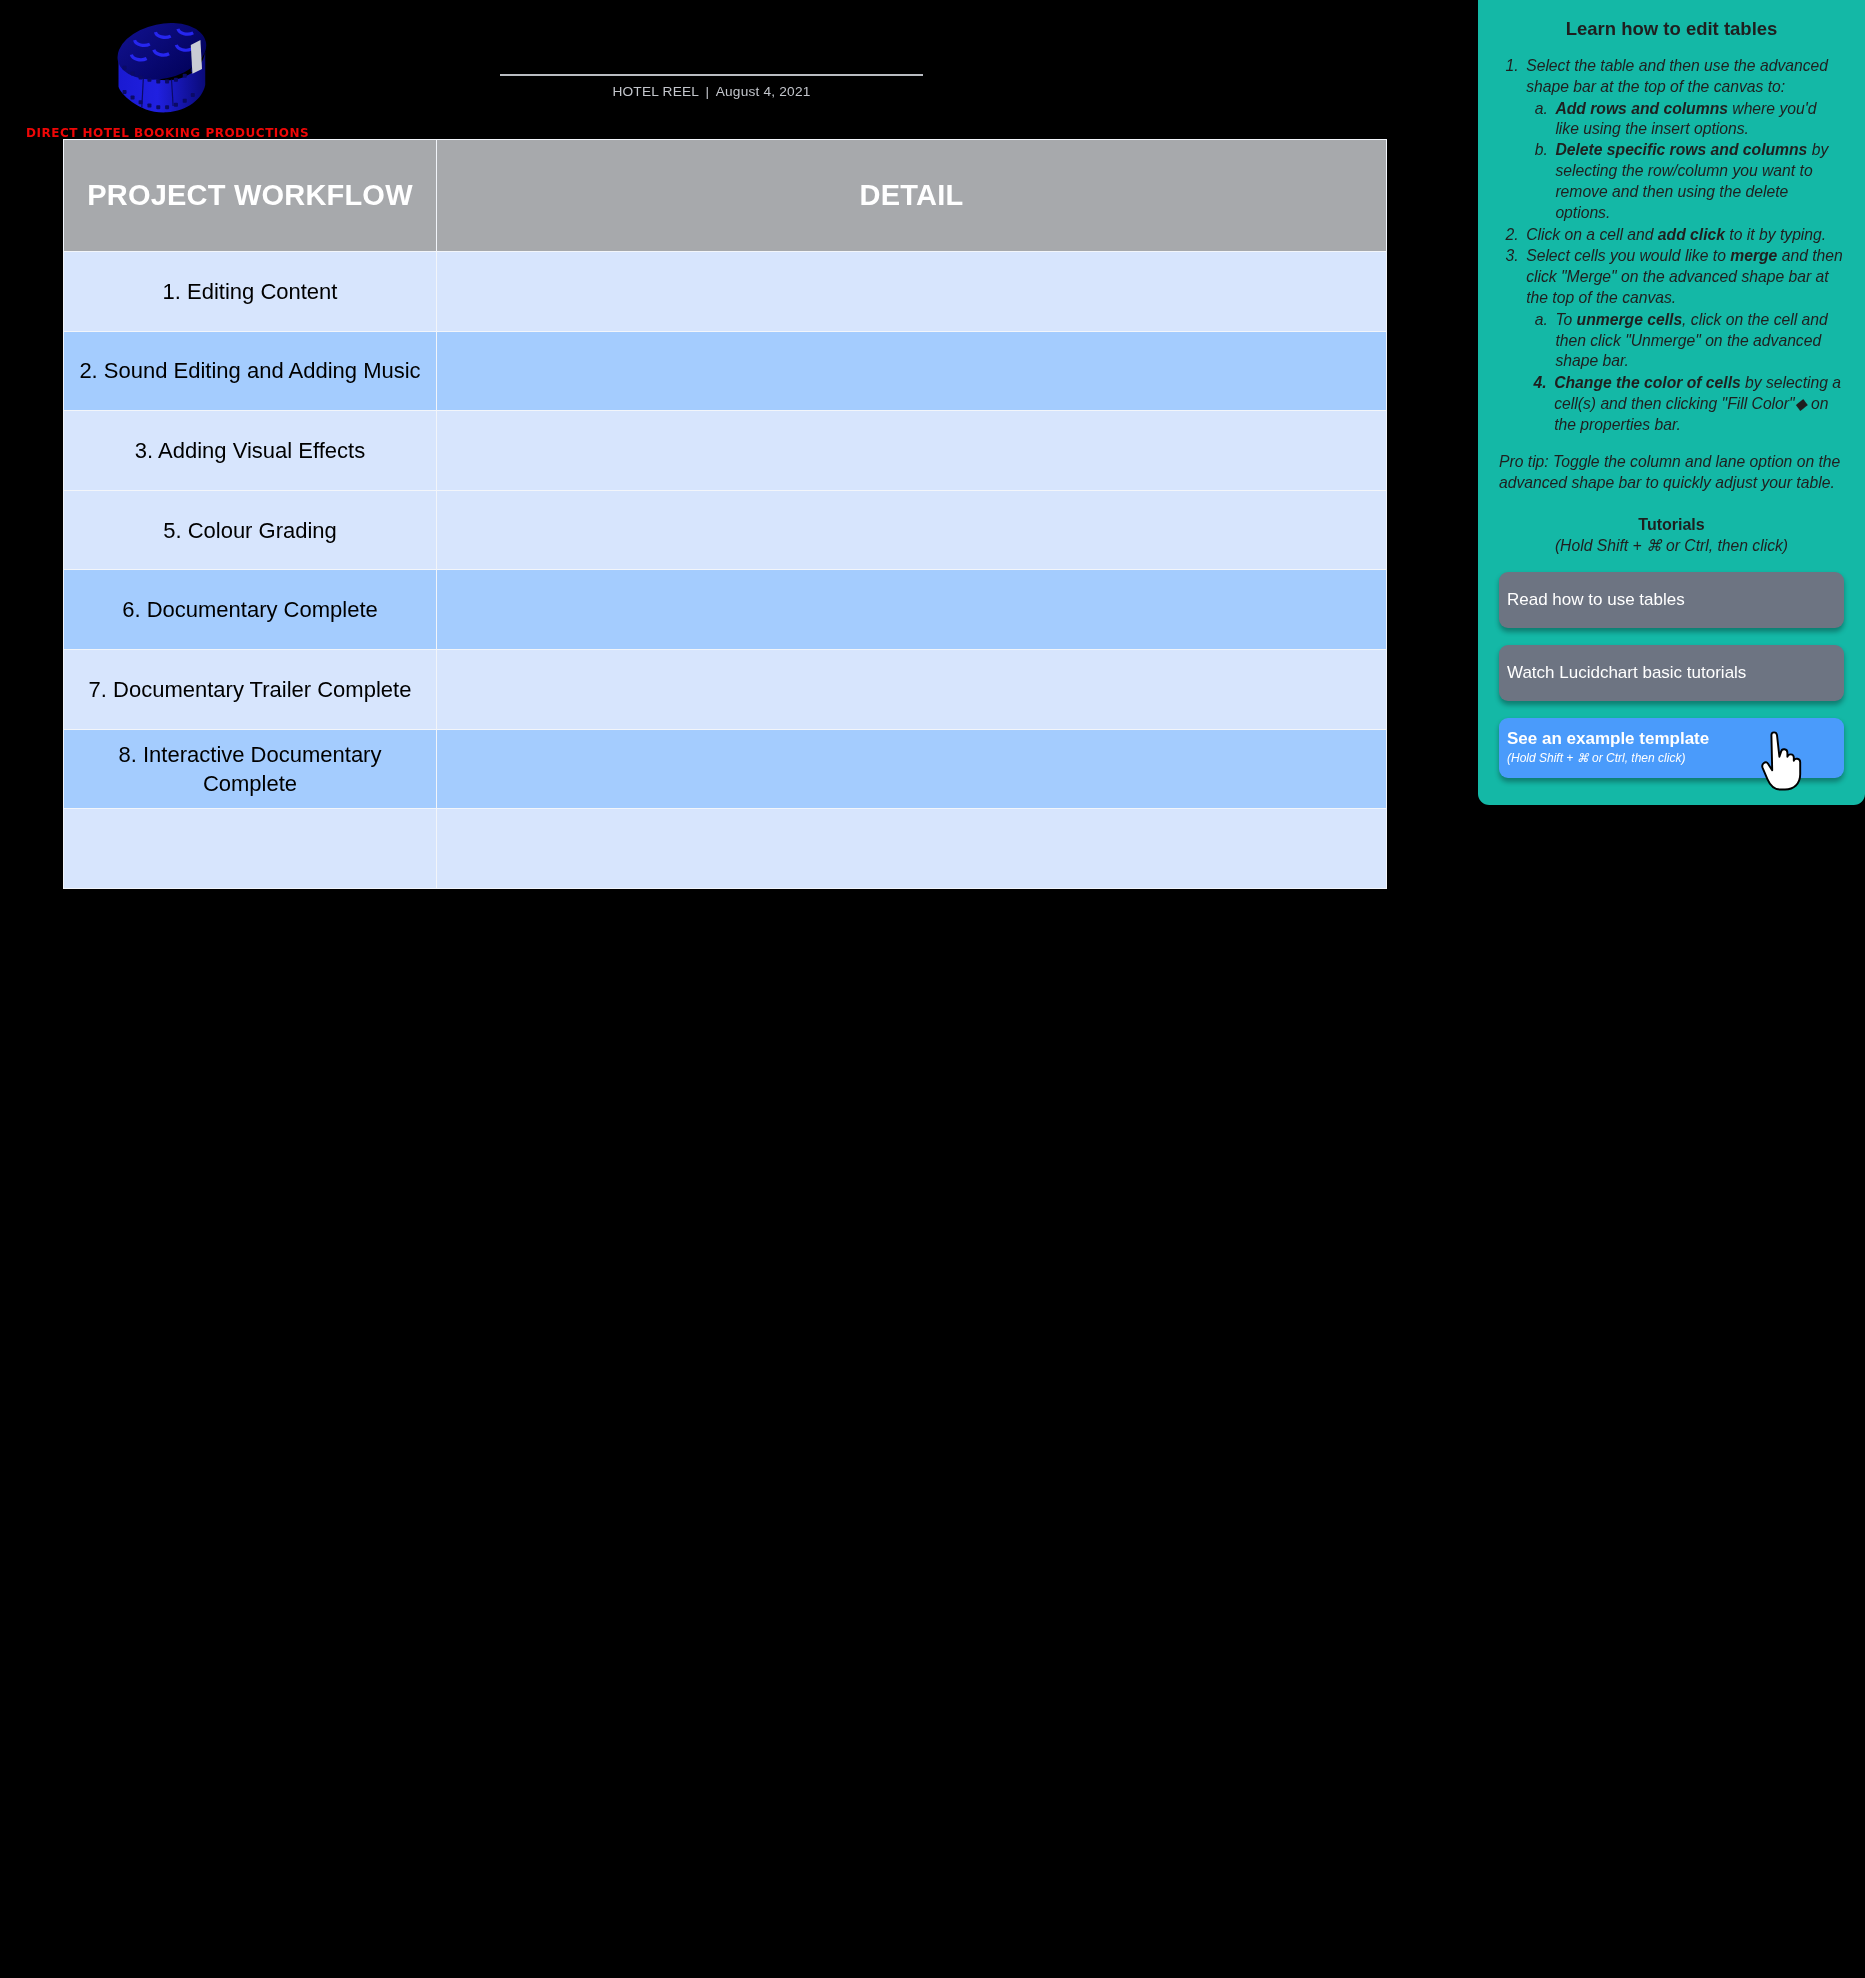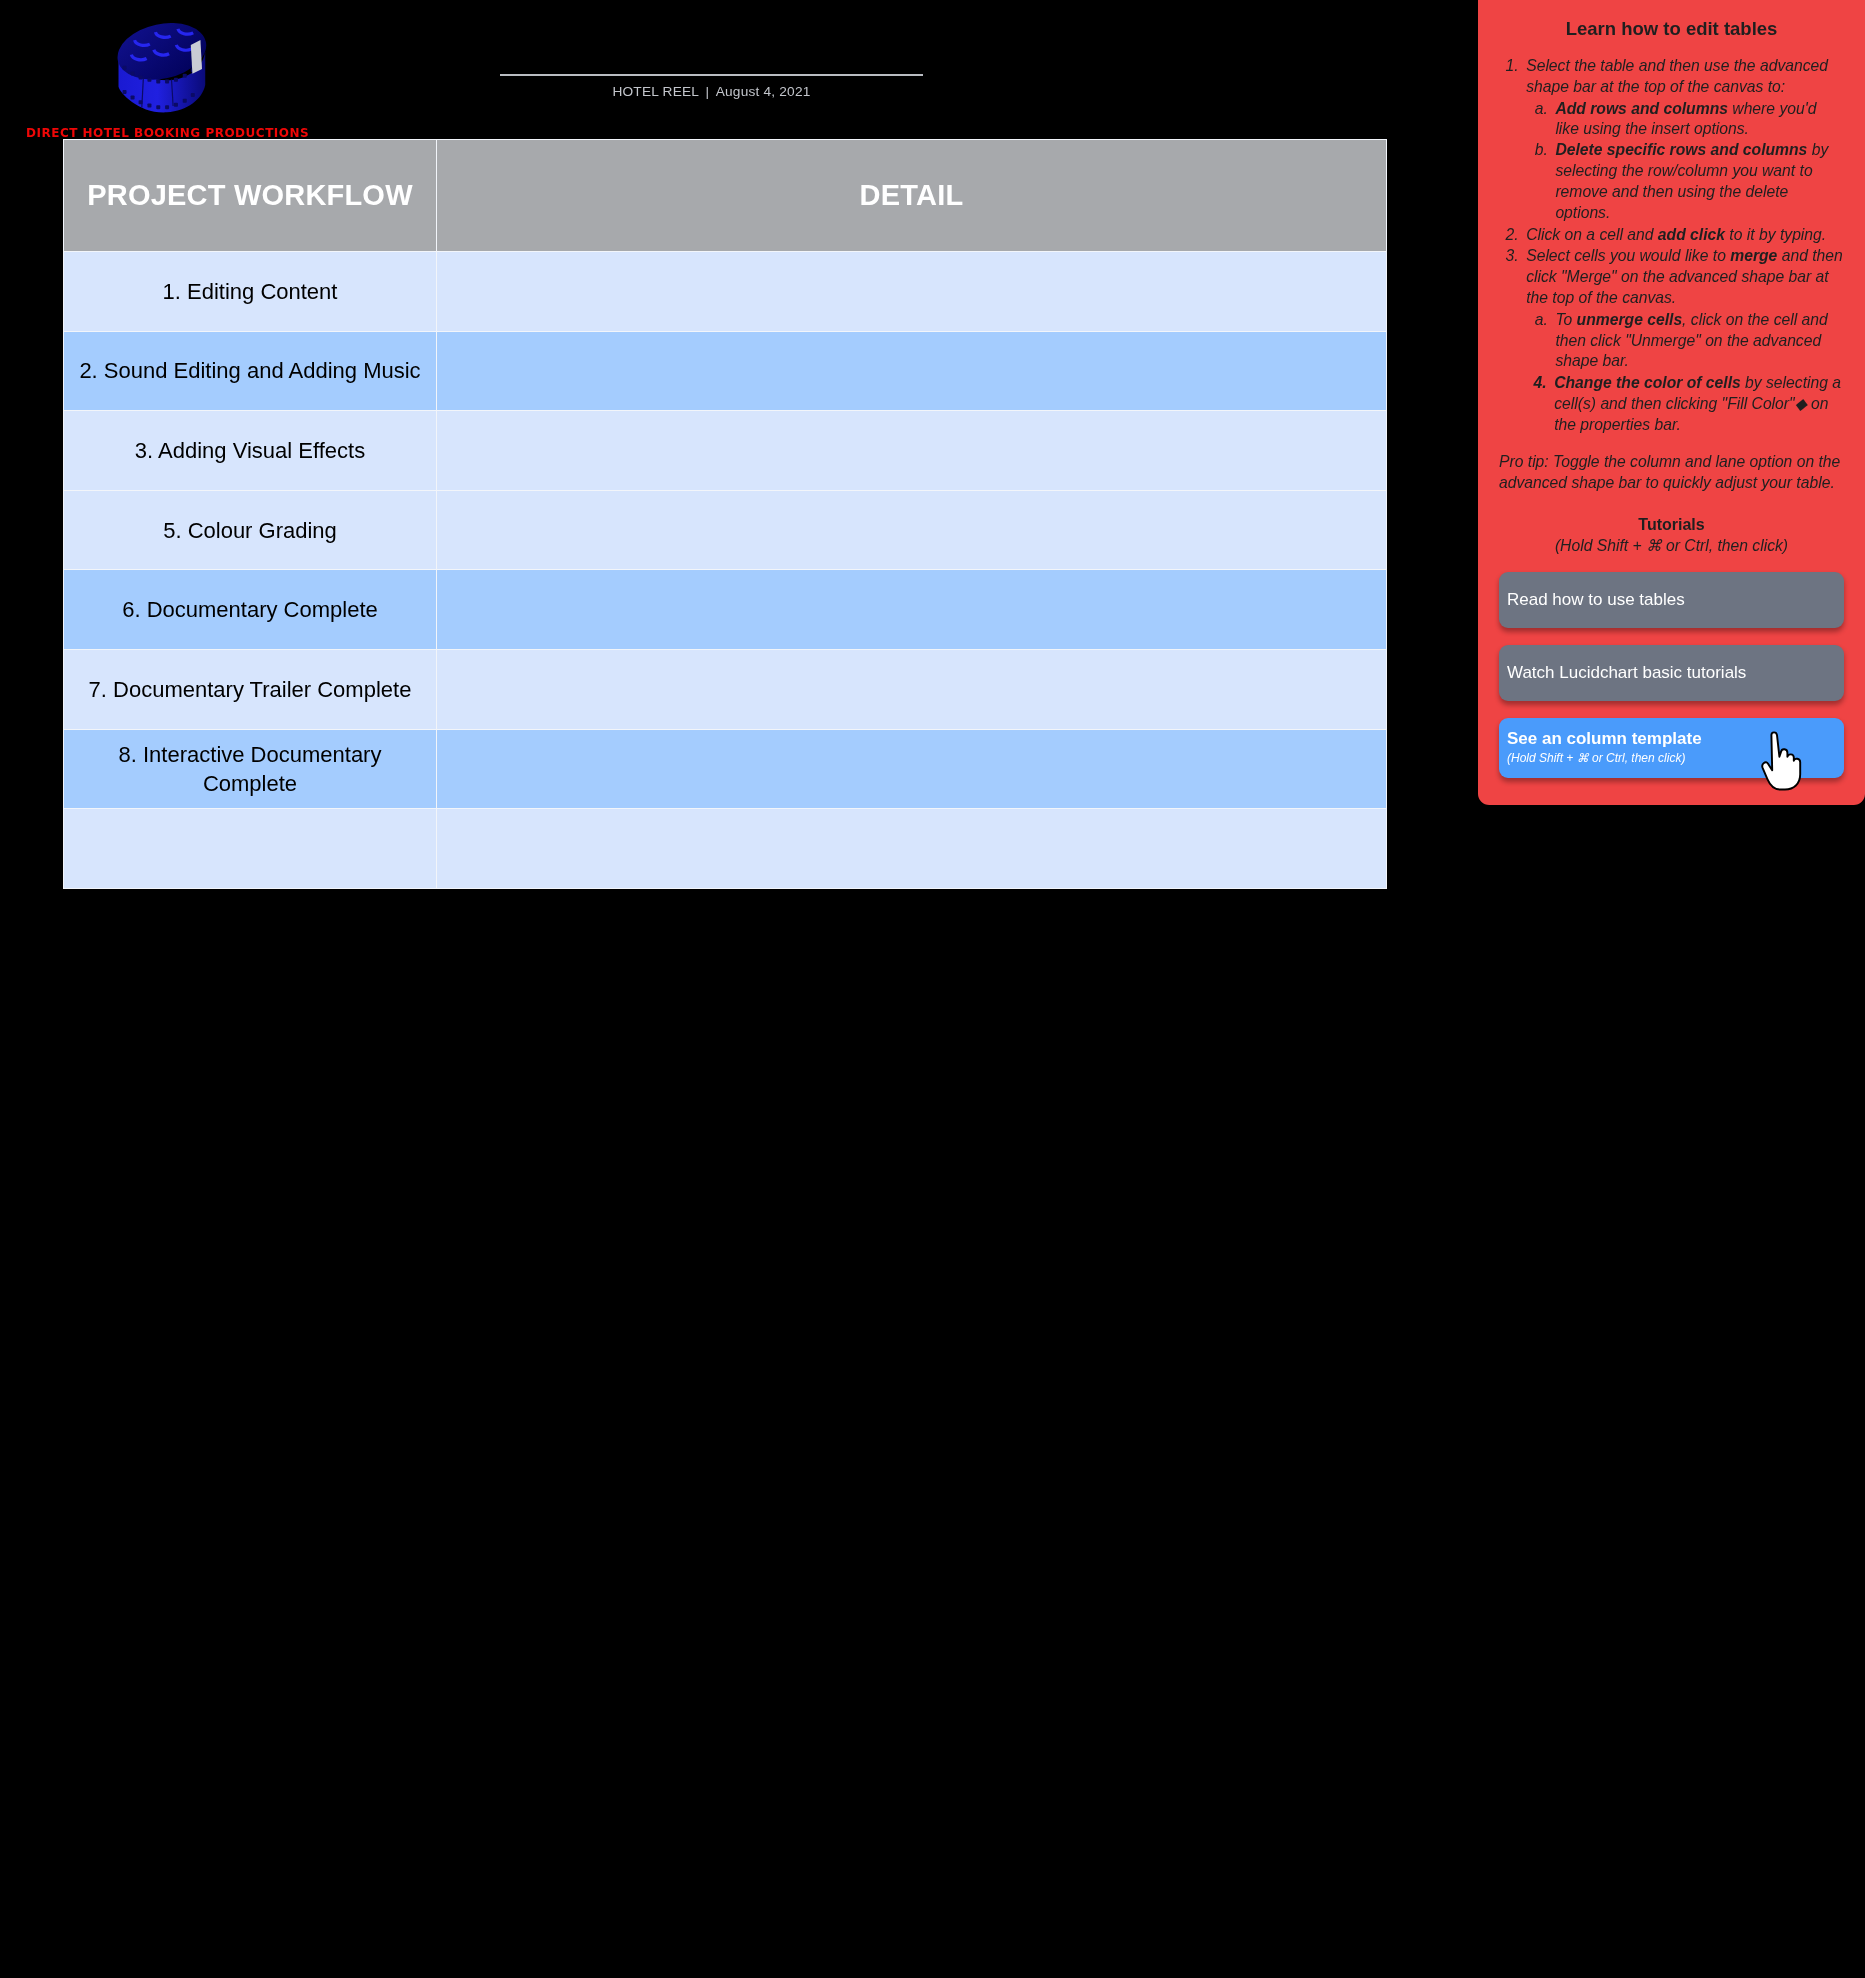--- a/index.html
+++ b/index.html
@@ -101,21 +101,21 @@
   }
   .wf-table tbody tr.row-light td { background: #d7e5fd; }
   .wf-table tbody tr.row-dark  td { background: #a4ccfe; }
 
   
   .help-panel {
     position: absolute;
     left: 1478px;
     top: 0;
     width: 387px;
-    background: #ef4444;
+    background: #14b8a6;
     border-radius: 0 0 11.3px 11.3px;
     padding: 18px 21px 27px 21px;
     box-sizing: border-box;
     color: #1f1f1f;
   }
   .help-title {
     text-align: center;
     font-size: 18.5px;
     font-weight: bold;
     margin-bottom: 16px;
@@ -339,21 +339,21 @@
   </ol>
 
   <div class="pro-tip">Pro tip: Toggle the column and lane option on the advanced shape bar to quickly adjust your table.</div>
 
   <div class="tutorials-title">Tutorials</div>
   <div class="tutorials-sub">(Hold Shift + ⌘ or Ctrl, then click)</div>
 
   <button class="btn btn-grey">Read how to use tables</button>
   <button class="btn btn-grey">Watch Lucidchart basic tutorials</button>
   <button class="btn btn-blue">
-    <span class="btn-main">See an column template</span>
+    <span class="btn-main">See an example template</span>
     <span class="btn-sub">(Hold Shift + ⌘ or Ctrl, then click)</span>
   </button>
 </div>
 
 <svg class="cursor" viewBox="0 0 70 78">
   <path d="M13 6 C13 2 19 1 20 6 L23 33 L25 27 C26 22 33 23 33 28 L33 33
            C34 29 41 29 41 34 L41 38 C42 34 49 35 49 40 L49 55
            C49 67 41 74 30 74 L24 74 C16 74 11 68 8 61 L2 47
            C0 42 6 37 9 42 L14 50 Z" fill="#ffffff" stroke="#000000" stroke-width="2.4" stroke-linejoin="round"></path>
 </svg>

